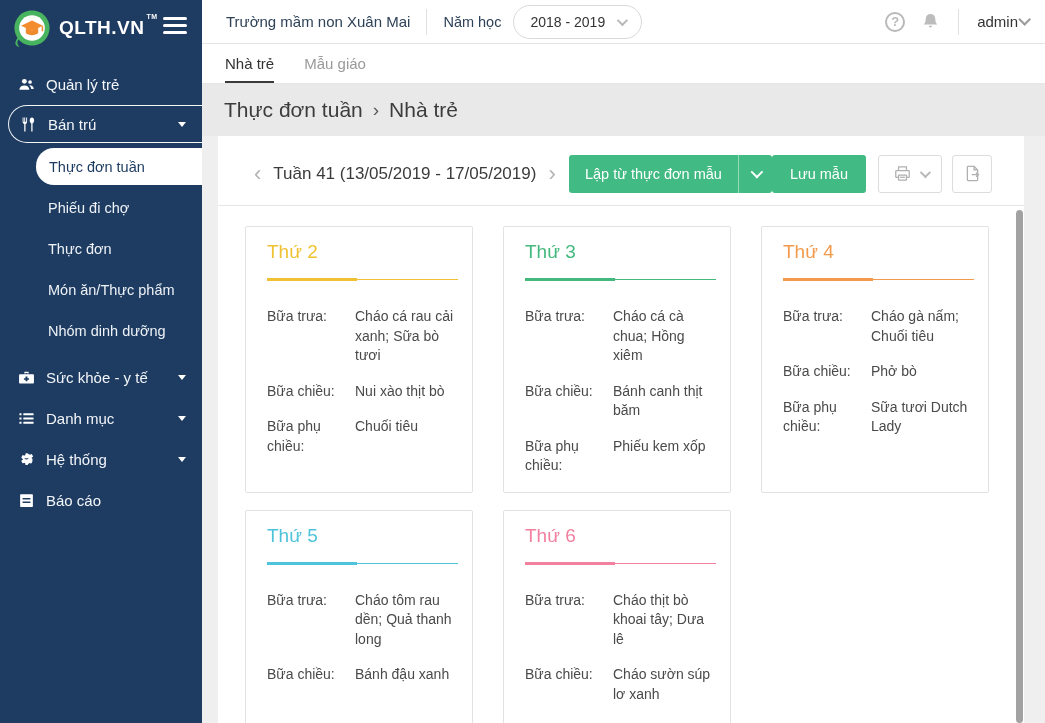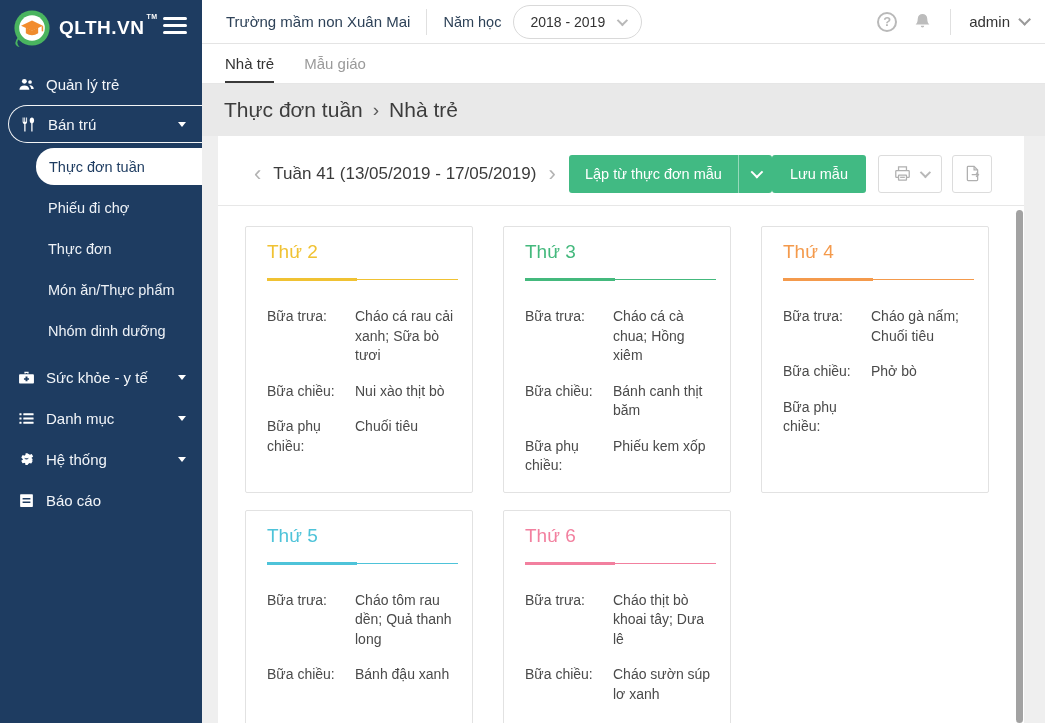--- a/index.html
+++ b/index.html
@@ -39,21 +39,21 @@
   .vdiv { width:1px; height:26px; background:#e0e0e0; margin:0 16px; }
   .year-label { font-size:14.5px; color:#2e4258; margin-right:12px; }
   .year-pill { display:inline-flex; align-items:center; border:1px solid #d9d9d9; border-radius:17px;
     height:34px; padding:0 16px; font-size:14px; color:#333; cursor:pointer; background:#fff; }
   .topbar-right { margin-left:auto; display:flex; align-items:center; }
   .help-circle { width:20px; height:20px; border:2px solid #b9b9b9; border-radius:50%; color:#b9b9b9;
     font-size:13px; font-weight:bold; display:inline-flex; align-items:center; justify-content:center; cursor:pointer; }
   .bell { margin:0 14px 0 16px; cursor:pointer; display:inline-flex; }
   .bell svg { width:19px; height:19px; fill:#bcbcbc; }
   .admin-box { display:flex; align-items:center; margin-left:14px; cursor:pointer; }
-  .admin-name { font-size:15px; color:#333; margin-right:8px; }
+  .admin-name { font-size:15px; color:#333; }
   .chev-gray { width:9px; height:9px; border-right:2px solid #9a9a9a; border-bottom:2px solid #9a9a9a;
     transform:rotate(45deg) translateY(-3px); display:inline-block; }
 
   .tabbar { height:40px; background:#fff; border-bottom:1px solid #e6e6e6;
     display:flex; align-items:stretch; padding-left:23px; }
   .tab { display:flex; align-items:center; font-size:15px; color:#9a9a9a; margin-right:30px;
     cursor:pointer; border-bottom:2px solid transparent; padding-top:2px; }
   .tab.active { color:#333; font-weight:500; border-bottom-color:#3a3a3a; }
 
   .breadcrumb { height:52px; background:#e9e9e9; display:flex; align-items:center; padding-left:22px; }
@@ -324,20 +324,21 @@
             <div class="day-divider">
                 <span class="thin"></span>
                 <span class="thick"></span>
               </div>
             <div class="meals">
               <span class="meal-label">Bữa trưa:</span>
               <span class="meal-value">Cháo gà nấm; Chuối tiêu</span>
               <span class="meal-label">Bữa chiều:</span>
               <span class="meal-value">Phở bò</span>
               <span class="meal-label">Bữa phụ chiều:</span>
+              <span class="meal-value">Sữa tươi Dutch Lady</span>
             </div>
           </div>
 
           <div class="card" style="--day-color: #4ec3d9;">
             <div class="day-title">Thứ 5</div>
             <div class="day-divider">
                 <span class="thin"></span>
                 <span class="thick"></span>
               </div>
             <div class="meals">

